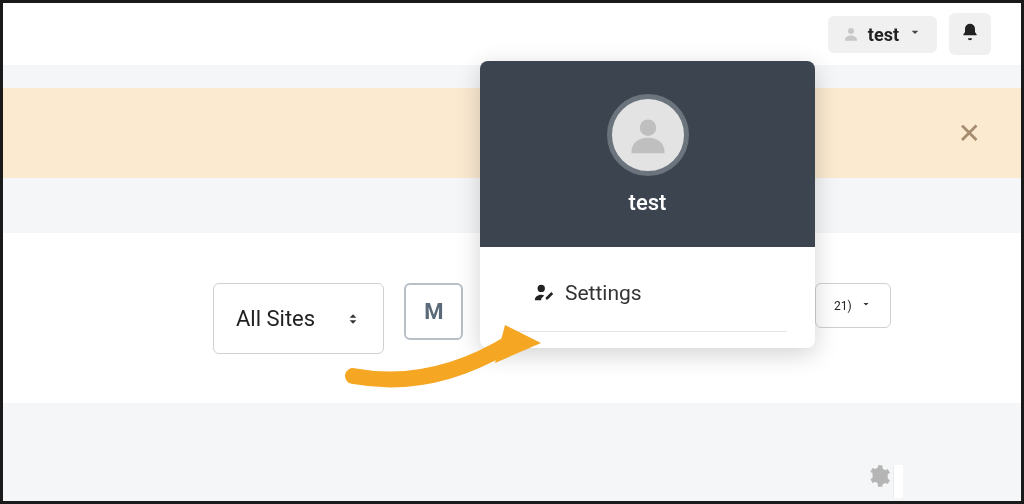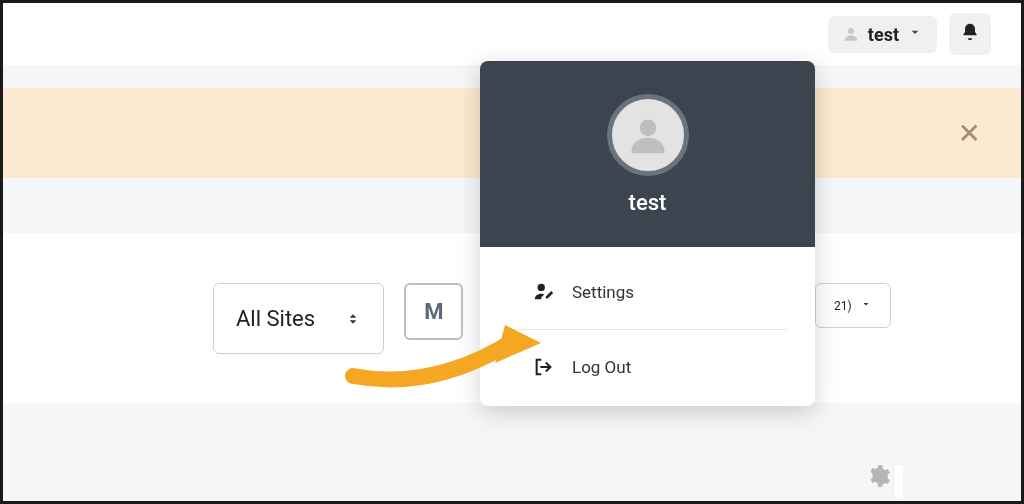--- a/index.html
+++ b/index.html
@@ -30,21 +30,21 @@
     
     .gear { position: absolute; right: 130px; bottom: 8px; color: #b5b5b5; }
     .right-scroll { position: absolute; right: 118px; top: 462px; bottom: 3px; width: 10px; background:#fff; border-left:1px solid #ececec; }
 
     
     .dropdown { position: absolute; top: 58px; left: 477px; width: 335px; background: #fff; border-radius: 8px; box-shadow: 0 6px 24px rgba(0,0,0,0.18); overflow: hidden; z-index: 50; }
     .dropdown-header { background: #3b444f; height: 186px; display: flex; flex-direction: column; align-items: center; justify-content: center; gap: 14px; }
     .avatar-big { width: 82px; height: 82px; border-radius: 50%; background: #e3e3e3; border: 5px solid #6b737c; display: flex; align-items: center; justify-content: center; }
     .dropdown-username { color: #fff; font-size: 22px; font-weight: 500; }
     .dropdown-body { padding: 20px 0 4px 0; }
-    .menu-item { display: flex; align-items: center; gap: 16px; padding: 14px 40px 14px 52px; font-size: 17px; color: #333; cursor: pointer; }
+    .menu-item { display: flex; align-items: center; gap: 9px; padding: 14px 40px 14px 52px; font-size: 21px; color: #333; cursor: pointer; }
     .menu-item .ico { width: 24px; display:flex; align-items:center; justify-content:center; color:#333; }
     .divider { height: 1px; background: #e5e5e5; margin: 12px 28px; }
 
     
     .arrow-wrap { position: absolute; top: 318px; left: 340px; z-index: 100; pointer-events: none; }
   </style>
 </head>
 <body>
 
 <div class="frame">
@@ -116,30 +116,20 @@
         <span class="ico">
           <svg viewBox="0 0 24 24" width="22" height="22" fill="#222">
               <circle cx="9" cy="7" r="4"></circle>
               <path d="M2 20c0-3.5 3-6 7-6 1.2 0 2.3.2 3.3.6L9 18v2H2z"></path>
               <path d="M20 11l2 2-6 6h-2v-2z"></path>
             </svg>
         </span>
         <span>Settings</span>
       </div>
       <div class="divider"></div>
-      <div class="menu-item" style="padding-bottom:24px;">
-        <span class="ico">
-          <svg viewBox="0 0 24 24" width="22" height="22" fill="none" stroke="#222" stroke-width="2.2">
-              <path d="M9 4h-5v16h5"></path>
-              <path d="M14 7l5 5-5 5"></path>
-              <path d="M19 12H8"></path>
-            </svg>
-        </span>
-        <span>Log Out</span>
-      </div>
     </div>
   </div>
 
   <div class="arrow-wrap">
     <svg width="210" height="80" viewBox="0 0 210 80">
       <path d="M10 55 Q 90 70 170 20" stroke="#f5a623" stroke-width="16" fill="none" stroke-linecap="round"></path>
       <path d="M162 4 L198 22 L152 42 Z" fill="#f5a623"></path>
     </svg>
   </div>
 

